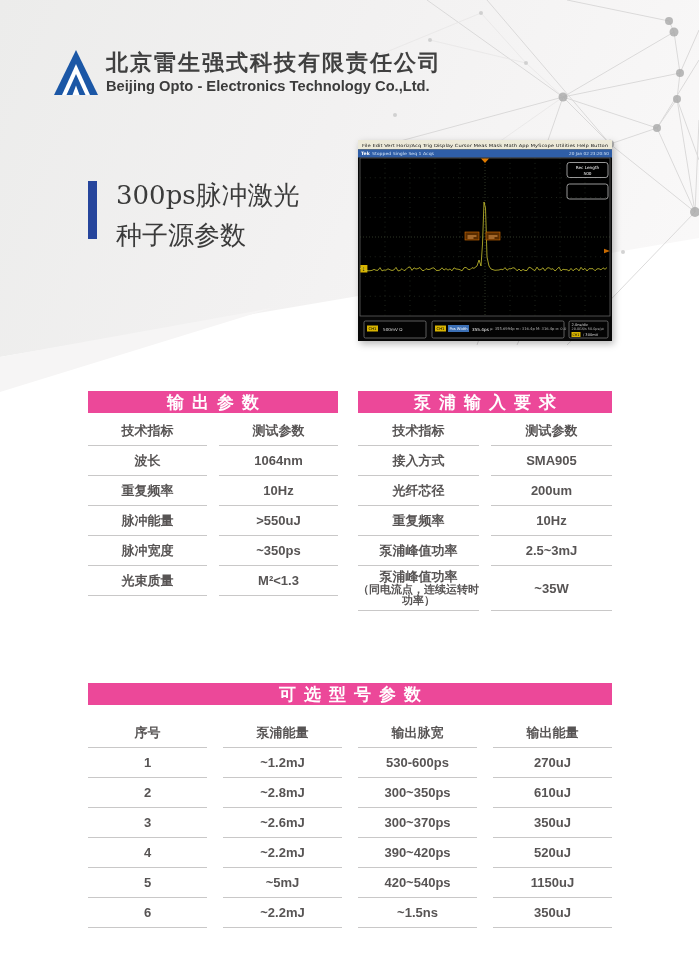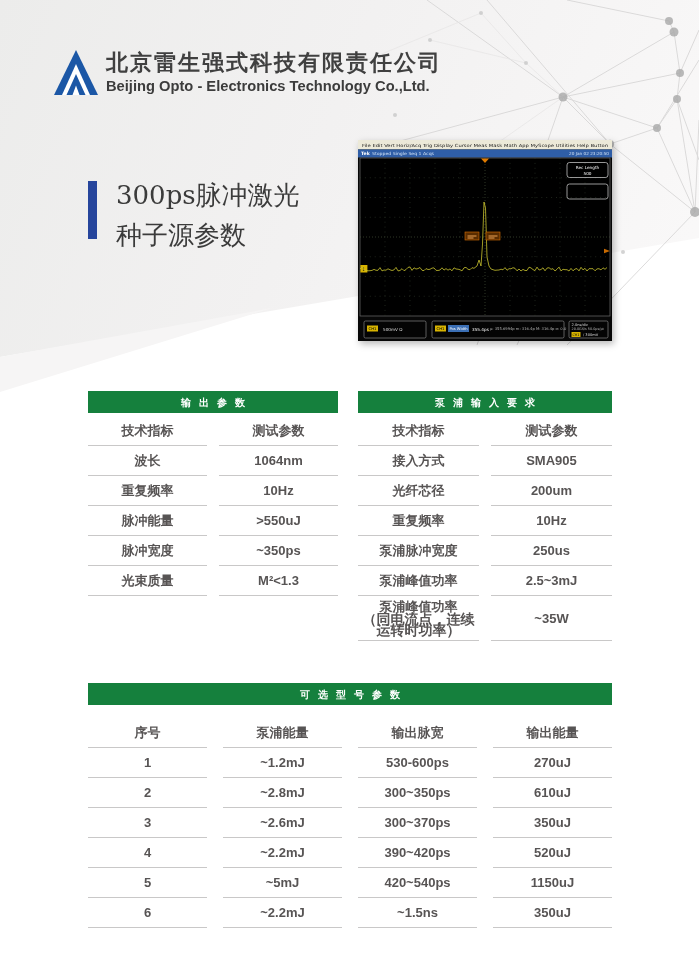--- a/index.html
+++ b/index.html
@@ -23,30 +23,30 @@
   .doc-title{position:absolute;left:116px;top:175px;z-index:2;font-size:26px;color:#3b3b3b;
              font-family:"DejaVu Serif","Liberation Serif",serif;line-height:40px;white-space:nowrap;}
   
   .scope{position:absolute;left:358px;top:140px;width:254px;height:201px;z-index:3;
          box-shadow:2px 3px 7px rgba(0,0,0,.28);}
   
   .table-block{position:absolute;z-index:2;}
   .t1{left:88px;top:391px;width:250px;}
   .t2{left:358px;top:391px;width:254px;}
   .t3{left:88px;top:683px;width:524px;}
-  .tbl-header{height:22px;line-height:23px;background:#15803d;color:#ffffff;text-align:center;
-              font-size:10px;letter-spacing:8px;text-indent:8px;font-weight:bold;
+  .tbl-header{height:22px;line-height:23px;background:#ec4899;color:#ffffff;text-align:center;
+              font-size:17px;letter-spacing:8px;text-indent:8px;font-weight:bold;
               font-family:Liberation Serif, serif;}
   .param-table{border-collapse:separate;border-spacing:12px 0;table-layout:fixed;
                width:calc(100% + 24px);margin-left:-12px;margin-top:3px;}
   .param-table td{border-bottom:1px solid #c9c8c8;height:29px;padding:0;text-align:center;
                   vertical-align:middle;font-size:13px;color:#575454;font-weight:bold;}
   .param-table tr.tall td{height:44px;}
   .main-lbl{display:block;line-height:14px;}
-  .note{display:block;font-size:14px;line-height:11px;color:#575454;text-align:center;}
+  .note{display:block;font-size:11px;line-height:11px;color:#575454;text-align:center;}
   .t3 .param-table{border-spacing:16px 0;width:calc(100% + 32px);margin-left:-16px;margin-top:13px;}
 </style>
 </head>
 <body>
 
 <div class="page">
 
   <div class="bg-top"></div>
   <div class="bg-fold"></div>
 
@@ -219,24 +219,20 @@
           </tr>
       <tr>
         <td><span>光纤芯径</span></td>
         <td><span>200um</span></td>
           </tr>
       <tr>
         <td><span>重复频率</span></td>
         <td><span>10Hz</span></td>
           </tr>
       <tr>
-        <td><span>泵浦脉冲宽度</span></td>
-        <td><span>250us</span></td>
-          </tr>
-      <tr>
         <td><span>泵浦峰值功率</span></td>
         <td><span>2.5~3mJ</span></td>
           </tr>
       <tr class="tall">
         <td>
           <span class="main-lbl">泵浦峰值功率</span>
           <span class="note">（同电流点，连续运转时功率）</span>
         </td>
         <td><span>~35W</span></td>
           </tr>

